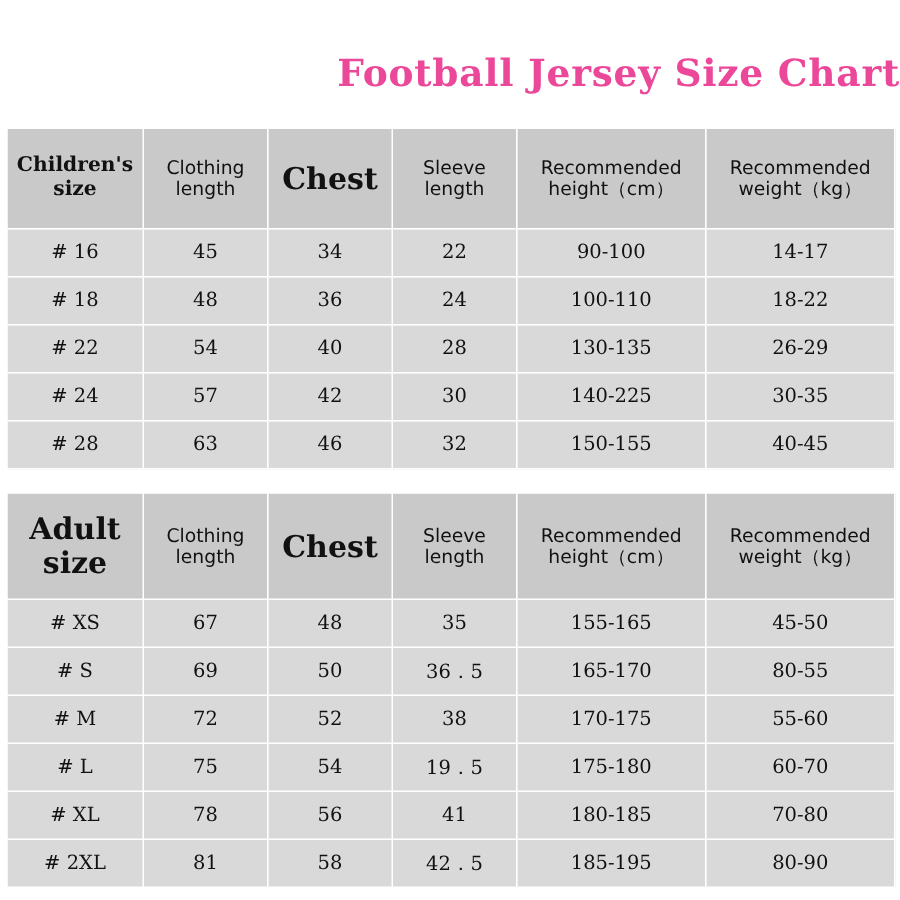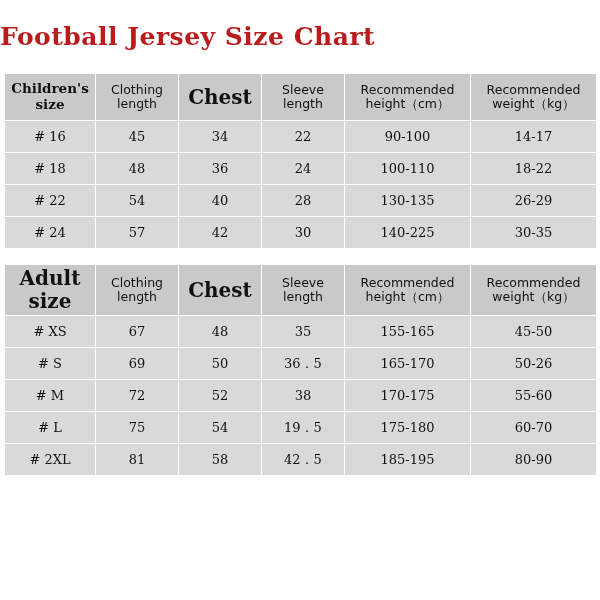--- a/index.html
+++ b/index.html
@@ -14,27 +14,27 @@
     overflow: hidden;
   }
   .page {
     width: 600px;
     height: 600px;
     box-sizing: border-box;
     position: relative;
     background: #ffffff;
   }
   .title {
-    text-align: left;
+    text-align: right;
     font-family: "DejaVu Serif", serif;
     font-weight: bold;
     font-size: 25px;
-    color: #b91c1c;
+    color: #ec4899;
     letter-spacing: 0.5px;
-    padding-top: 22px;
+    padding-top: 34px;
     padding-bottom: 0;
     margin: 0;
   }
   .tables {
     margin-top: 22px;
     padding: 0 4px;
   }
   table {
     border-collapse: collapse;
     width: 592px;
@@ -55,21 +55,21 @@
     text-align: center;
     vertical-align: middle;
     font-size: 12.5px;
     color: #111111;
   }
   thead th {
     background: #c9c9c9;
     height: 42px;
     line-height: 1.15;
     font-weight: normal;
-    padding: 2px 3px;
+    padding: 12px 3px;
   }
   thead th.big {
     font-size: 20px;
     font-weight: bold;
     font-family: "DejaVu Serif", serif;
   }
   thead th.med {
     font-size: 13.5px;
     font-weight: bold;
     font-family: "DejaVu Serif", serif;
@@ -142,20 +142,28 @@
           <td>26-29</td>
         </tr>
         <tr>
           <td class="sizecell"># 24</td>
           <td>57</td>
           <td>42</td>
           <td>30</td>
           <td>140-225</td>
           <td>30-35</td>
         </tr>
+        <tr>
+          <td class="sizecell"># 28</td>
+          <td>63</td>
+          <td>46</td>
+          <td>32</td>
+          <td>150-155</td>
+          <td>40-45</td>
+        </tr>
       </tbody>
     </table>
 
     <div class="spacer"></div>
 
     <table class="adult">
       <colgroup>
         <col class="c0">
           <col class="c1">
           <col class="c2">
@@ -181,39 +189,47 @@
           <td>35</td>
           <td>155-165</td>
           <td>45-50</td>
         </tr>
         <tr>
           <td class="sizecell"># S</td>
           <td>69</td>
           <td>50</td>
           <td>36．5</td>
           <td>165-170</td>
-          <td>50-26</td>
+          <td>80-55</td>
         </tr>
         <tr>
           <td class="sizecell"># M</td>
           <td>72</td>
           <td>52</td>
           <td>38</td>
           <td>170-175</td>
           <td>55-60</td>
         </tr>
         <tr>
           <td class="sizecell"># L</td>
           <td>75</td>
           <td>54</td>
           <td>19．5</td>
           <td>175-180</td>
           <td>60-70</td>
         </tr>
         <tr>
+          <td class="sizecell"># XL</td>
+          <td>78</td>
+          <td>56</td>
+          <td>41</td>
+          <td>180-185</td>
+          <td>70-80</td>
+        </tr>
+        <tr>
           <td class="sizecell"># 2XL</td>
           <td>81</td>
           <td>58</td>
           <td>42．5</td>
           <td>185-195</td>
           <td>80-90</td>
         </tr>
 
       </tbody>
     </table>

